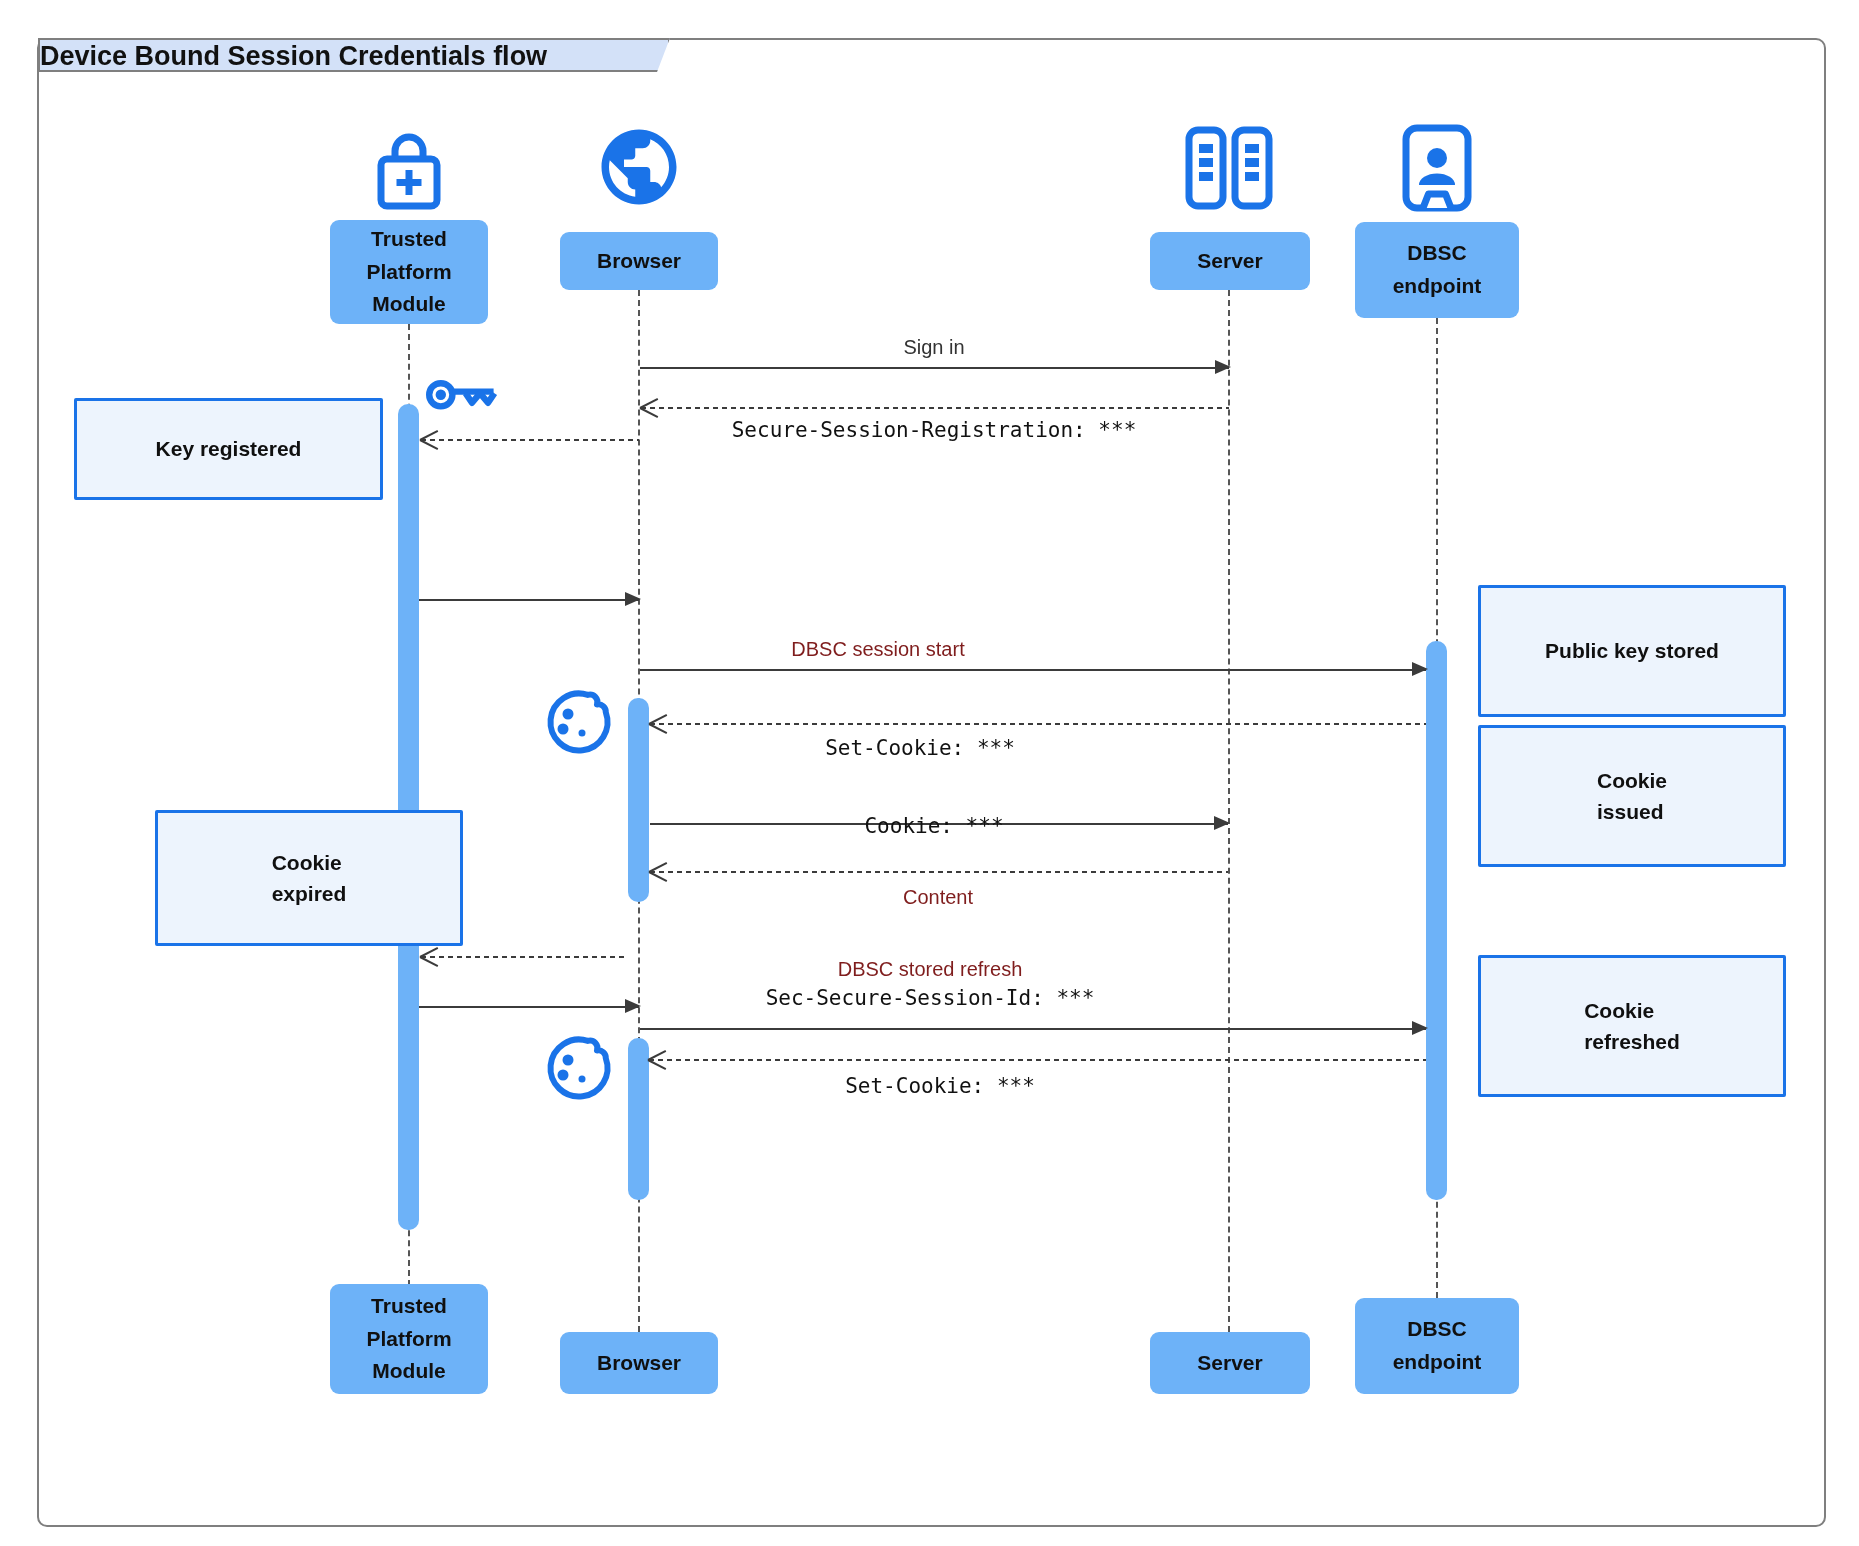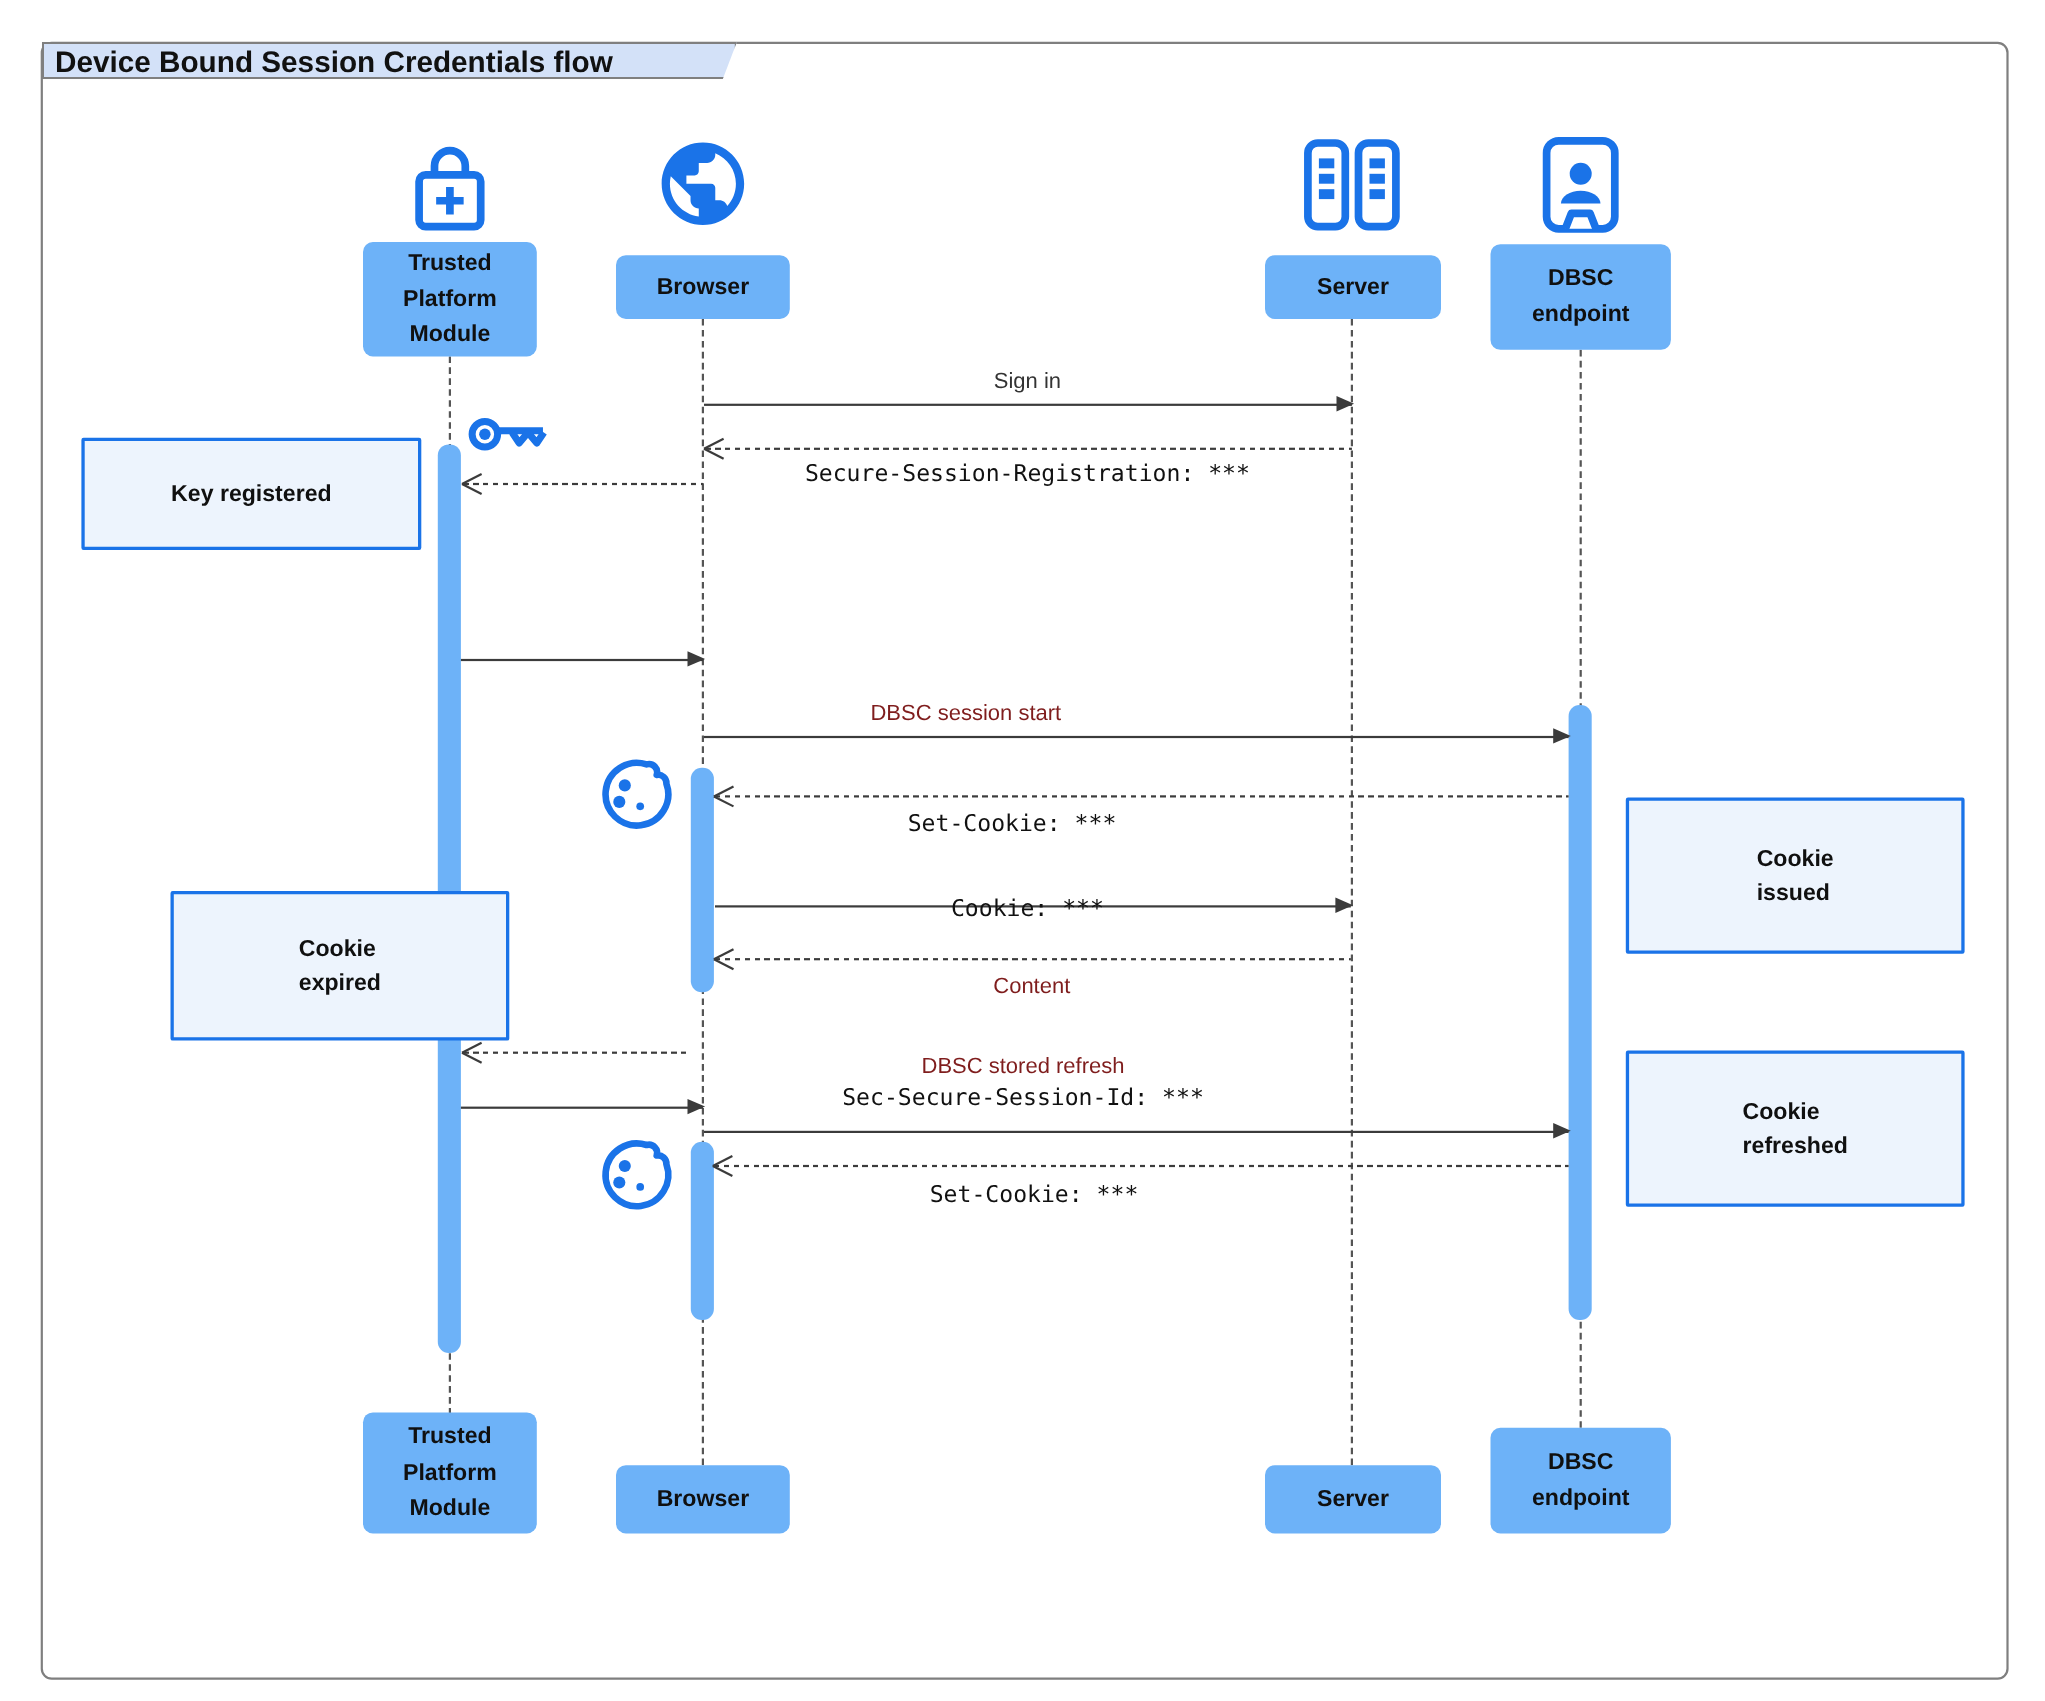--- a/index.html
+++ b/index.html
@@ -3,21 +3,21 @@
 <meta charset="utf-8">
 <style>
   html,body{margin:0;padding:0;background:#fff;}
   .canvas{position:relative;width:1859px;height:1546px;background:#fff;overflow:hidden;
           font-family:"Liberation Sans",sans-serif;}
   .frame{position:absolute;left:37px;top:38px;width:1785px;height:1485px;
          border:2px solid var(--frame_border);border-radius:10px;}
   .title-tab{position:absolute;left:38px;top:38px;width:632px;height:34px;
          background:var(--title_fill);border:2px solid var(--frame_border);
          clip-path:polygon(0 0,100% 0,calc(100% - 13px) 100%,0 100%);
-         font-size:27px;font-weight:bold;color:#111;line-height:33px;padding-left:10px;box-sizing:border-box;}
+         font-size:27px;font-weight:bold;color:#111;line-height:33px;box-sizing:border-box;}
   .lifeline{position:absolute;width:0;border-left:2px dashed var(--lifeline);}
   .bar{position:absolute;width:21px;border-radius:10px;background:var(--actor_fill);}
   .actor-box{position:absolute;background:var(--actor_fill);border-radius:9px;
          display:flex;align-items:center;justify-content:center;text-align:center;
          font-weight:bold;font-size:21px;color:#101010;line-height:1.55;white-space:pre-line;}
   .note{position:absolute;background:var(--note_fill);border:3px solid var(--note_border);
          display:flex;align-items:center;justify-content:center;
          font-weight:bold;font-size:21px;color:#101010;line-height:1.5;white-space:pre-line;border-radius:2px;}
   .msg{position:absolute;height:0;}
   .ln{position:absolute;left:0;right:0;top:-1px;height:2px;display:block;}
@@ -117,20 +117,21 @@
 
   <div class="msg dashed" style="left:649px;top:1060px;width:777px">
       <i class="ln"></i>
       <i class="oh"></i>
     </div>
   <div class="mlabel mono" style="left:940px;top:1074px">Set-Cookie: ***</div>
 
   <div class="note" style="left:74px;top:398px;width:303px;height:96px">Key registered</div>
   <div class="note" style="left:155px;top:810px;width:302px;height:130px">Cookie
 expired</div>
+  <div class="note" style="left:1478px;top:585px;width:302px;height:126px">Public key stored</div>
   <div class="note" style="left:1478px;top:725px;width:302px;height:136px">Cookie
 issued</div>
   <div class="note" style="left:1478px;top:955px;width:302px;height:136px">Cookie
 refreshed</div>
 
   <svg class="icon" style="left:364px;top:122px" width="90" height="92" viewBox="0 0 90 92">
     <path d="M31 38v-9a14 14 0 0 1 28 0v9" fill="none" stroke="currentColor" stroke-width="7"></path>
     <rect x="17" y="37" width="56" height="47" rx="6" fill="#fff" stroke="currentColor" stroke-width="7"></rect>
     <path d="M45 48v25M32.5 60.5h25" stroke="currentColor" stroke-width="7"></path>
   </svg>

